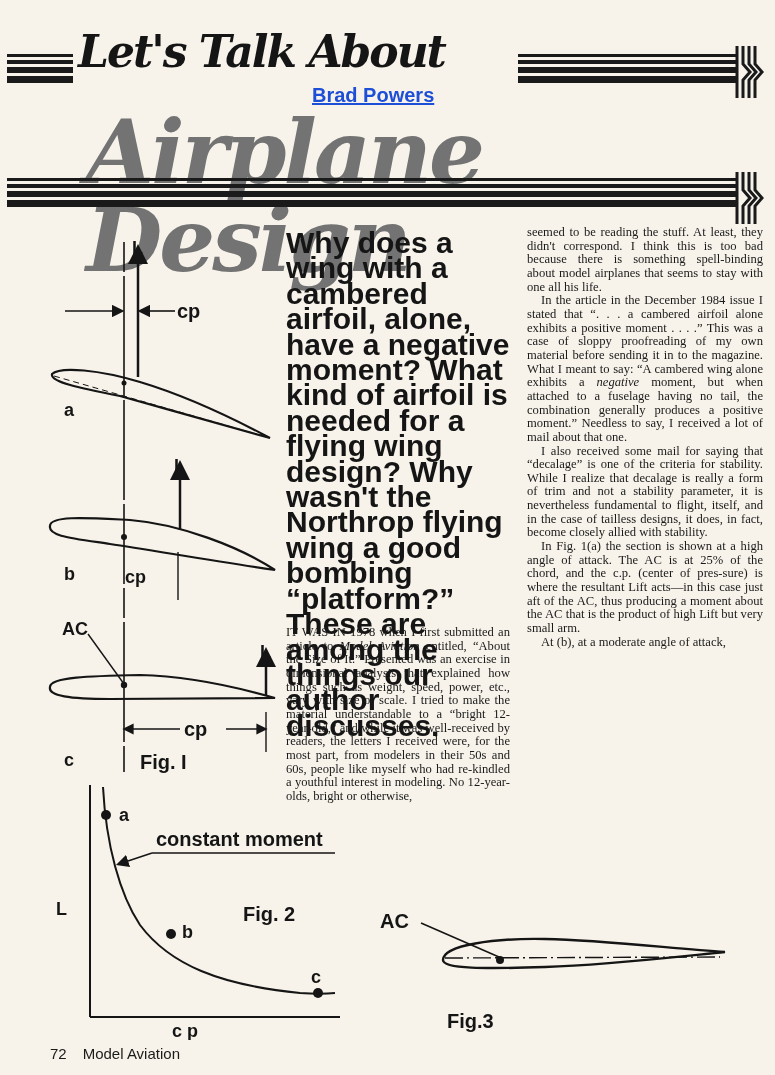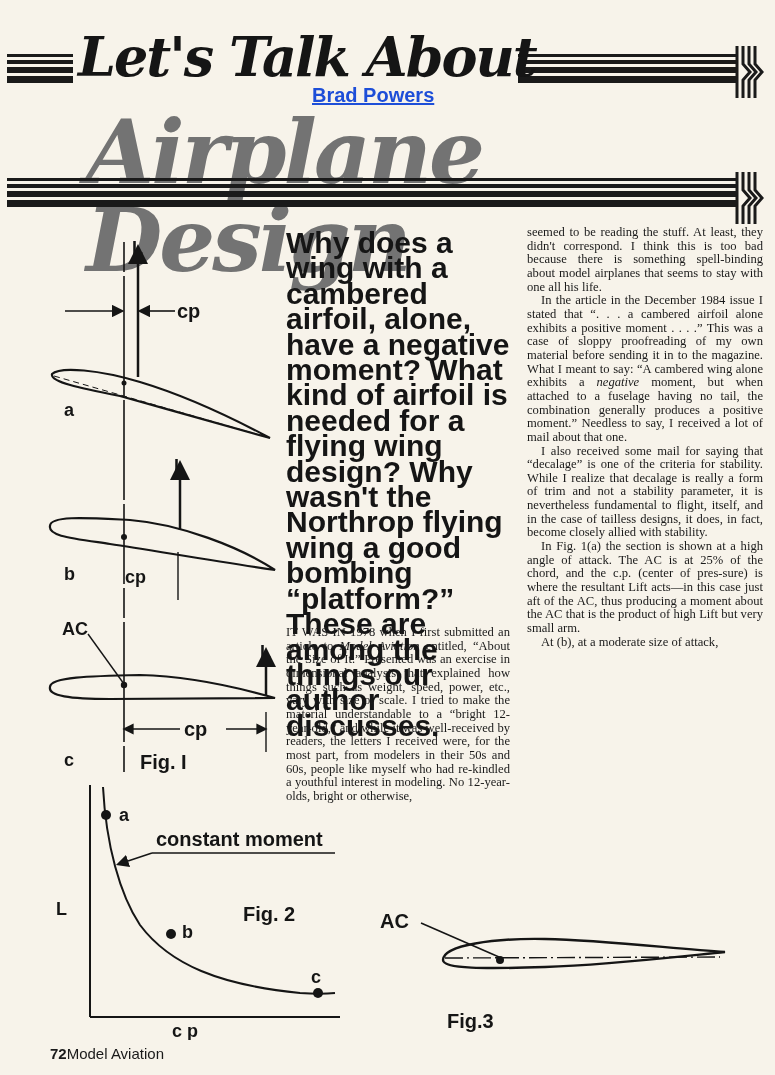--- a/index.html
+++ b/index.html
@@ -1,32 +1,32 @@
 <!DOCTYPE html>
 <html><head>
 <meta charset="utf-8">
 <style>
   html,body{margin:0;padding:0;}
   body{width:775px;height:1075px;background:#f7f3ea;position:relative;overflow:hidden;color:#1a1a1a;font-family:"Liberation Serif",serif;}
   .abs{position:absolute;}
   
   .stripes{position:absolute;}
   .stripes div{background:#1a1a1a;}
-  .title1{left:78px;top:30px;font-family:"DejaVu Serif",serif;font-weight:bold;font-style:italic;font-size:54px;letter-spacing:-2px;line-height:1;color:#151515;}
+  .title1{left:78px;top:30px;font-family:"DejaVu Serif",serif;font-weight:bold;font-style:italic;font-size:44px;letter-spacing:-2px;line-height:1;color:#151515;}
   .title2{left:86px;top:108px;font-family:"DejaVu Serif",serif;font-weight:bold;font-style:italic;font-size:88px;letter-spacing:-3px;line-height:1;color:#737373;}
   .byline{left:312px;top:84px;font-family:"Liberation Sans",sans-serif;font-weight:bold;font-size:20px;color:#1d4ed8;text-decoration:underline;}
   
   .deck{left:286px;top:230px;width:232px;font-family:"Liberation Sans",sans-serif;font-weight:bold;font-size:30px;line-height:25.4px;color:#151515;}
   .col{font-family:"Liberation Serif",serif;font-size:12.6px;line-height:13.65px;text-align:justify;color:#1a1a1a;}
   .col p{margin:0;text-indent:14px;}
   .col p.first{text-indent:0;}
   .col1{left:286px;top:626px;width:224px;}
   .col2{left:527px;top:226px;width:236px;}
   .footer{left:50px;top:1045px;font-family:"Liberation Sans",sans-serif;font-size:15px;}
-  .footer .num{font-weight:bold;margin-right:0;}
+  .footer .num{font-weight:normal;margin-right:16px;}
   svg text{font-family:"Liberation Sans",sans-serif;font-weight:bold;fill:#151515;}
 </style>
 </head>
 <body>
 
 <div class="stripes" style="left:7px;top:54px;width:66px;">
   <div style="height:3px;margin-bottom:3px;"></div>
     <div style="height:4px;margin-bottom:3px;"></div>
     <div style="height:6px;margin-bottom:3px;"></div>
     <div style="height:7px;"></div>
@@ -67,21 +67,21 @@
 
 <div class="abs col col1">
   <p class="first"><span>IT WAS IN 1978</span><span> when I first submitted an article to </span><i>Model Aviation</i><span> entitled, “About the Size of It.” Presented was an exercise in dimensional analysis that explained how things such as weight, speed, power, etc., vary with size or scale. I tried to make the material understandable to a “bright 12-year-old,” and while it was well-received by readers, the letters I received were, for the most part, from modelers in their 50s and 60s, people like myself who had re-kindled a youthful interest in modeling. No 12-year-olds, bright or otherwise,</span></p>
 </div>
 
 <div class="abs col col2">
   <p class="first">seemed to be reading the stuff. At least, they didn't correspond. I think this is too bad because there is something spell-binding about model airplanes that seems to stay with one all his life.</p>
   <p>In the article in the December 1984 issue I stated that “. . . a cambered airfoil alone exhibits a positive moment . . . .” This was a case of sloppy proofreading of my own material before sending it in to the magazine. What I meant to say: “A cambered wing alone exhibits a <i>negative</i> moment, but when attached to a fuselage having no tail, the combination generally produces a positive moment.” Needless to say, I received a lot of mail about that one.</p>
   <p>I also received some mail for saying that “decalage” is one of the criteria for stability. While I realize that decalage is really a form of trim and not a stability parameter, it is nevertheless fundamental to flight, itself, and in the case of tailless designs, it does, in fact, become closely allied with stability.</p>
   <p>In Fig. 1(a) the section is shown at a high angle of attack. The AC is at 25% of the chord, and the c.p. (center of pres-sure) is where the resultant Lift acts—in this case just aft of the AC, thus producing a moment about the AC that is the product of high Lift but very small arm.</p>
-  <p>At (b), at a moderate size of attack,</p>
+  <p>At (b), at a moderate angle of attack,</p>
 </div>
 
 <svg class="abs" style="left:40px;top:232px;" width="245" height="550" viewBox="0 0 245 550">
   <defs>
       <marker id="ah" markerWidth="8" markerHeight="8" refX="4" refY="4" orient="auto">
         <path d="M0,0 L8,4 L0,8 z" fill="#151515"></path>
       </marker>
     </defs>
 
   <line x1="84" y1="10" x2="84" y2="540" stroke="#151515" stroke-width="1.6" stroke-dasharray="30 4 120 4 100 4 80 4"></line>

